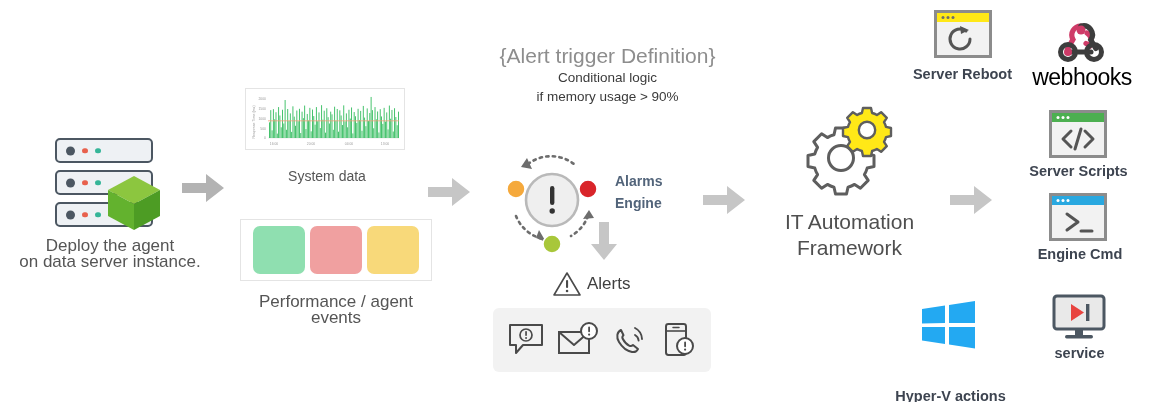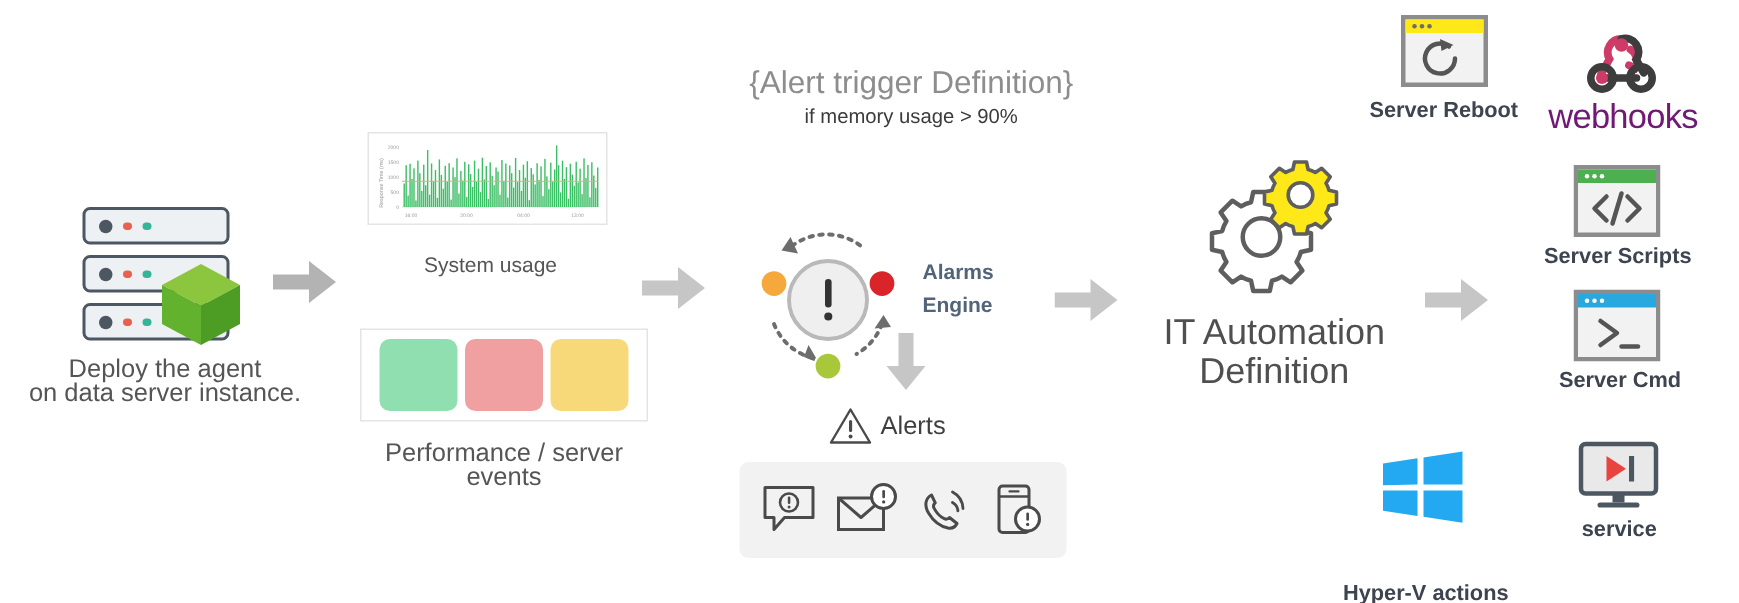--- a/index.html
+++ b/index.html
@@ -123,34 +123,34 @@
     border-radius: 6px;
     display: flex;
     align-items: center;
     justify-content: space-around;
     padding: 0 8px;
     box-sizing: border-box;
   }
 
   
   .itaf-label {
-    font-size: 24px;
+    font-size: 21px;
     color: #4f4f4f;
     text-align: center;
     line-height: 26px;
     font-family: "Liberation Sans", sans-serif;
   }
 
   
   .win-icon { width: 58px; height: 48px; }
 
   .webhooks-word {
     font-size: 23px;
     letter-spacing: -0.5px;
-    color: #701a75;
+    color: #000000;
     text-align: center;
     font-family: "Liberation Sans", sans-serif;
   }
 </style>
 </head>
 <body>
 
 <div class="abs" style="left:55px; top:138px;">
   <div class="server-stack">
     <div class="server-unit u1">
@@ -305,37 +305,38 @@
         <rect x="149.00" y="19.65" width="0.94" height="26.35" fill="#3bbf64"></rect>
       </g>
     <line id="spark-threshold" x1="19" x2="150" stroke="#f0a07a" stroke-width="0.8" y1="28.82" y2="28.82"></line>
 
     <text x="25" y="52.5" font-size="3.3" fill="#9a9a9a" text-anchor="middle" font-family="Liberation Sans, sans-serif">16:00</text>
     <text x="62" y="52.5" font-size="3.3" fill="#9a9a9a" text-anchor="middle" font-family="Liberation Sans, sans-serif">20:00</text>
     <text x="100" y="52.5" font-size="3.3" fill="#9a9a9a" text-anchor="middle" font-family="Liberation Sans, sans-serif">04:00</text>
     <text x="136" y="52.5" font-size="3.3" fill="#9a9a9a" text-anchor="middle" font-family="Liberation Sans, sans-serif">13:00</text>
   </svg>
 </div>
-<div class="abs caption" style="left:232px; top:168px; width:190px; font-size:14px;">System usage</div>
+<div class="abs caption" style="left:232px; top:168px; width:190px; font-size:14px;">System data</div>
 
 <div class="abs panel perf-panel" style="left:240px; top:219px;">
   <div class="perf-sq" style="background:#8fdfb0;"></div>
   <div class="perf-sq" style="background:#f0a0a0;"></div>
   <div class="perf-sq" style="background:#f8d97a;"></div>
 </div>
-<div class="abs caption" style="left:232px; top:294px; width:208px;">Performance / server events</div>
+<div class="abs caption" style="left:232px; top:294px; width:208px;">Performance / agent events</div>
 
 <div class="abs" style="left:428px; top:176px;">
   <svg class="arrow" width="44" height="32" viewBox="0 0 44 32">
     <path d="M0 11 h24 V2 l18 14 -18 14 V21 H0 Z" fill="#c6c6c6"></path>
   </svg>
 </div>
 
 <div class="abs" style="left:470px; top:44px; width:275px;">
   <div class="alert-def-title">{Alert trigger Definition}</div>
+  <div class="alert-def-line">Conditional logic</div>
   <div class="alert-def-line">if memory usage &gt; 90%</div>
 </div>
 
 <div class="abs" style="left:498px; top:146px;">
   <svg width="108" height="108" viewBox="0 0 108 108">
 
     <g stroke="#6d6d6d" stroke-width="2.6" fill="none" stroke-linecap="round" stroke-dasharray="2.4 4.2">
       <path d="M30 18 A 38 38 0 0 1 76 18"></path>
       <path d="M18 70 A 38 38 0 0 0 45 93"></path>
       <path d="M90 70 A 38 38 0 0 1 73 90"></path>
@@ -421,21 +422,21 @@
     </g>
 
     <g transform="translate(64,26)">
       <path d="M-4 -22 h8 l1.1 5 a17 17 0 0 1 4.8 2 l4.2 -2.8 l5.7 5.7 l-2.8 4.2 a17 17 0 0 1 2 4.8 l5 1.1 v8 l-5 1.1 a17 17 0 0 1 -2 4.8 l2.8 4.2 l-5.7 5.7 l-4.2 -2.8 a17 17 0 0 1 -4.8 2 l-1.1 5 h-8 l-1.1 -5 a17 17 0 0 1 -4.8 -2 l-4.2 2.8 l-5.7 -5.7 l2.8 -4.2 a17 17 0 0 1 -2 -4.8 l-5 -1.1 v-8 l5 -1.1 a17 17 0 0 1 2 -4.8 l-2.8 -4.2 l5.7 -5.7 l4.2 2.8 a17 17 0 0 1 4.8 -2 Z" fill="#ffe817" stroke="#5e5e5e" stroke-width="2.4" stroke-linejoin="round"></path>
       <circle cx="0" cy="0" r="8.2" fill="#ffffff" stroke="#5e5e5e" stroke-width="2.4"></circle>
     </g>
   </svg>
 </div>
 <div class="abs itaf-label" style="left:762px; top:209px; width:175px;">
   <div>IT Automation</div>
-  <div>Definition</div>
+  <div>Framework</div>
 </div>
 
 <div class="abs" style="left:950px; top:184px;">
   <svg class="arrow" width="44" height="32" viewBox="0 0 44 32">
     <path d="M0 11 h24 V2 l18 14 -18 14 V21 H0 Z" fill="#c6c6c6"></path>
   </svg>
 </div>
 
 <div class="abs" style="left:934px; top:10px;">
   <svg class="win-icon" viewBox="0 0 58 48">
@@ -482,21 +483,21 @@
   <svg class="win-icon" viewBox="0 0 58 48">
     <rect x="1.5" y="1.5" width="55" height="45" fill="#f2f2f2" stroke="#8c8c8c" stroke-width="3"></rect>
     <rect x="3" y="3" width="52" height="9" fill="#29a8e0"></rect>
     <circle cx="9" cy="7.5" r="1.5" fill="#ffffff"></circle>
     <circle cx="14" cy="7.5" r="1.5" fill="#ffffff"></circle>
     <circle cx="19" cy="7.5" r="1.5" fill="#ffffff"></circle>
     <polyline points="18,21 29,29 18,37" fill="none" stroke="#555555" stroke-width="3" stroke-linecap="round" stroke-linejoin="round"></polyline>
     <line x1="32" y1="38" x2="43" y2="38" stroke="#555555" stroke-width="3" stroke-linecap="round"></line>
   </svg>
 </div>
-<div class="abs caption-bold" style="left:1010px; top:245px; width:140px;">Server Cmd</div>
+<div class="abs caption-bold" style="left:1010px; top:245px; width:140px;">Engine Cmd</div>
 
 <div class="abs" style="left:920px; top:300px;">
   <svg width="58" height="50" viewBox="0 0 58 50">
     <polygon points="2,9 25,5.5 25,23 2,23.5" fill="#23a9f2"></polygon>
     <polygon points="29,5 55,1 55,23 29,23" fill="#23a9f2"></polygon>
     <polygon points="2,27 25,27 25,44 2,40.5" fill="#23a9f2"></polygon>
     <polygon points="29,27 55,27 55,48.5 29,44.5" fill="#23a9f2"></polygon>
   </svg>
 </div>
 <div class="abs caption-bold" style="left:878px; top:351px; width:145px;margin-top:36px;">Hyper-V actions</div>

